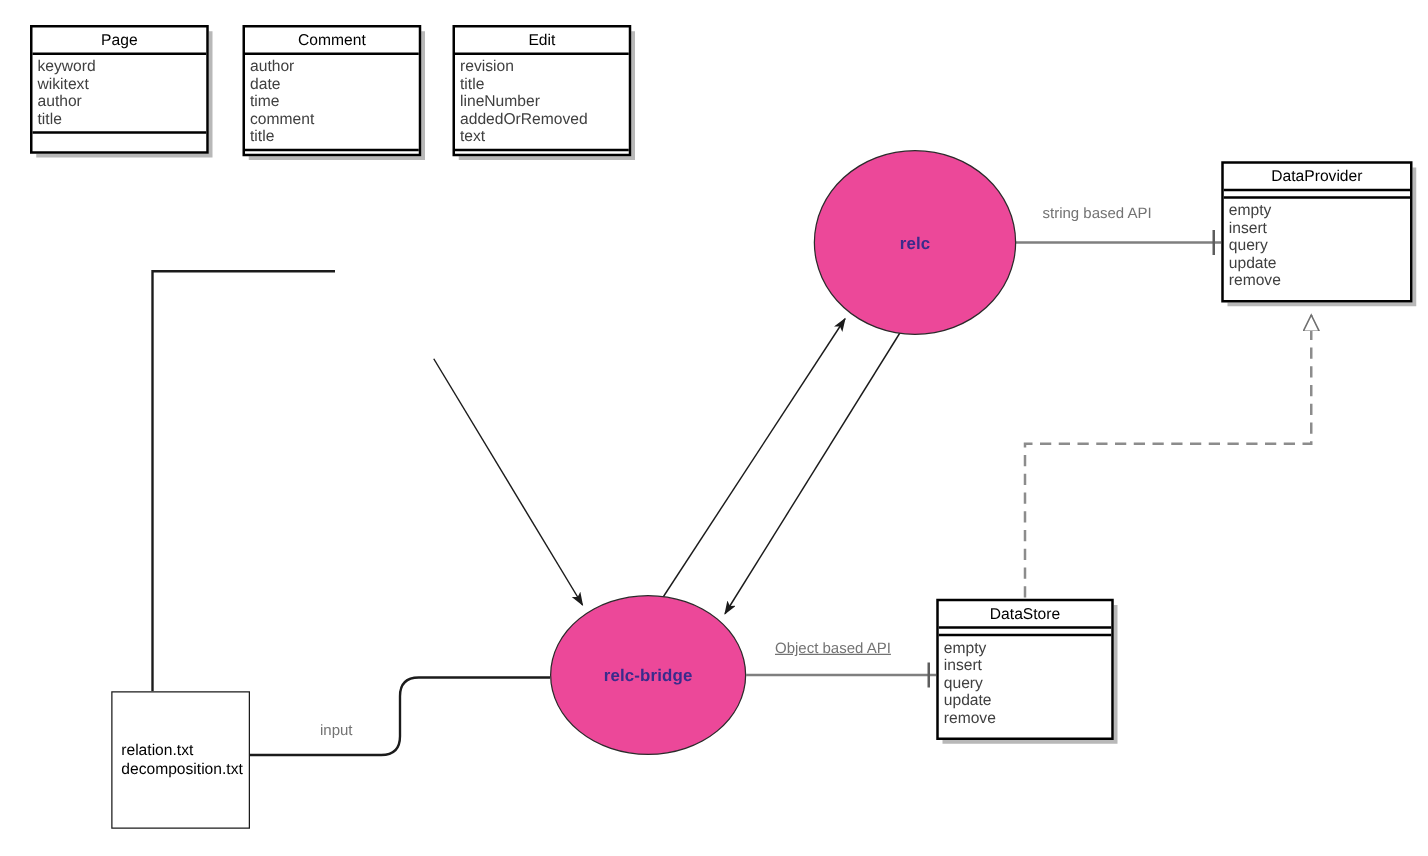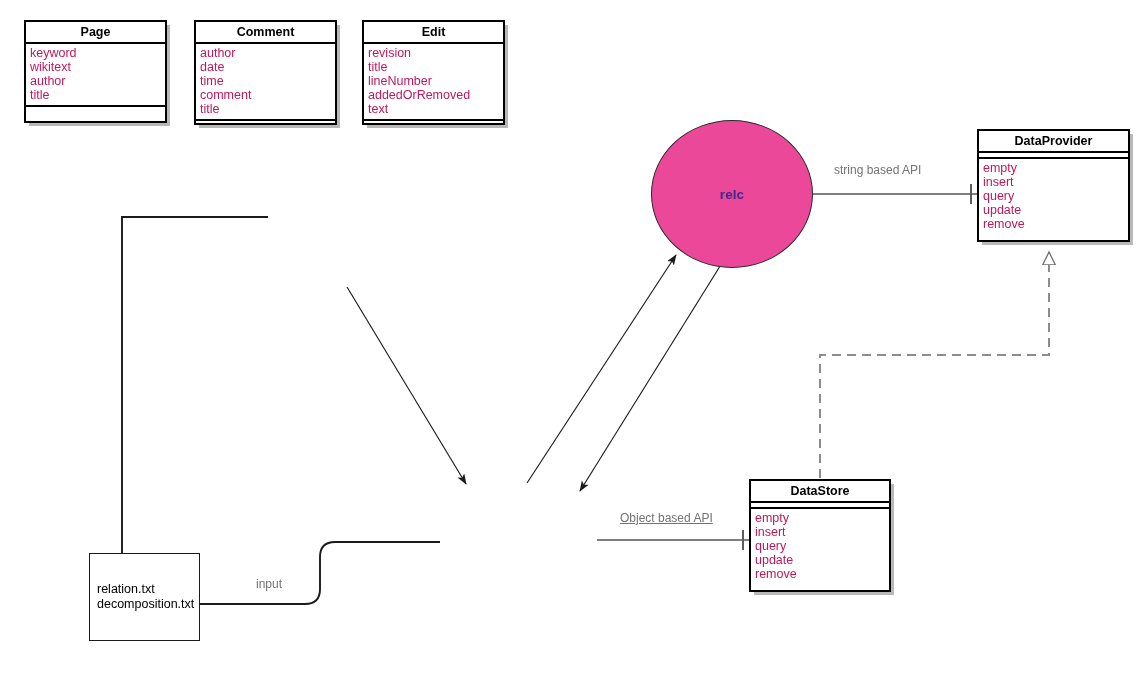--- a/index.html
+++ b/index.html
@@ -30,32 +30,32 @@
   .uml-class {
     position: absolute;
     box-sizing: border-box;
     background: #ffffff;
     border: 2px solid #000000;
     box-shadow: 4px 4px 0 -1px #b8b8b8;
     z-index: 5;
   }
   .uml-title {
     font-size: 12.5px;
-    font-weight: bold;
+    font-weight: normal;
     text-align: center;
     color: #000000;
     padding: 3px 4px 3px 4px;
     border-bottom: 2px solid #000000;
     line-height: 14px;
   }
   .uml-compartment {
     padding: 2px 0 3px 4px;
     font-size: 12.5px;
     line-height: 14.1px;
-    color: #be185d;
+    color: #404040;
   }
   .uml-compartment.thin-empty {
     padding: 0;
     height: 4px;
     border-bottom: 2px solid #000000;
   }
   .uml-compartment.bottom-empty {
     border-top: 2px solid #000000;
     height: 14px;
     padding: 0;
@@ -219,22 +219,25 @@
       <div class="uml-attr">update</div>
       <div class="uml-attr">remove</div>
     </div>
   </div>
 
 
   <div class="ellipse-node" style="left:651px; top:120px; width:162px; height:148px;">
     <span class="ellipse-label">relc</span>
   </div>
 
-
-  <div class="file-node" style="left:89px; top:553px; width:111px; height:88px;">
+  <div class="ellipse-node" style="left:440px; top:476px; width:157px; height:128px;">
+    <span class="ellipse-label">relc-bridge</span>
+  </div>
+
+  <div class="file-node" style="left:89px; top:553px; width:111px; height:110px;">
     <div class="file-lines">
       <div>relation.txt</div>
       <div>decomposition.txt</div>
     </div>
   </div>
 
 
   <div class="edge-label" style="left:834px; top:163px; width:128px; text-align:left;">string based API</div>
 
   <div class="edge-label" style="left:620px; top:511px; width:134px; text-align:left;text-decoration:underline;">Object based API</div>

